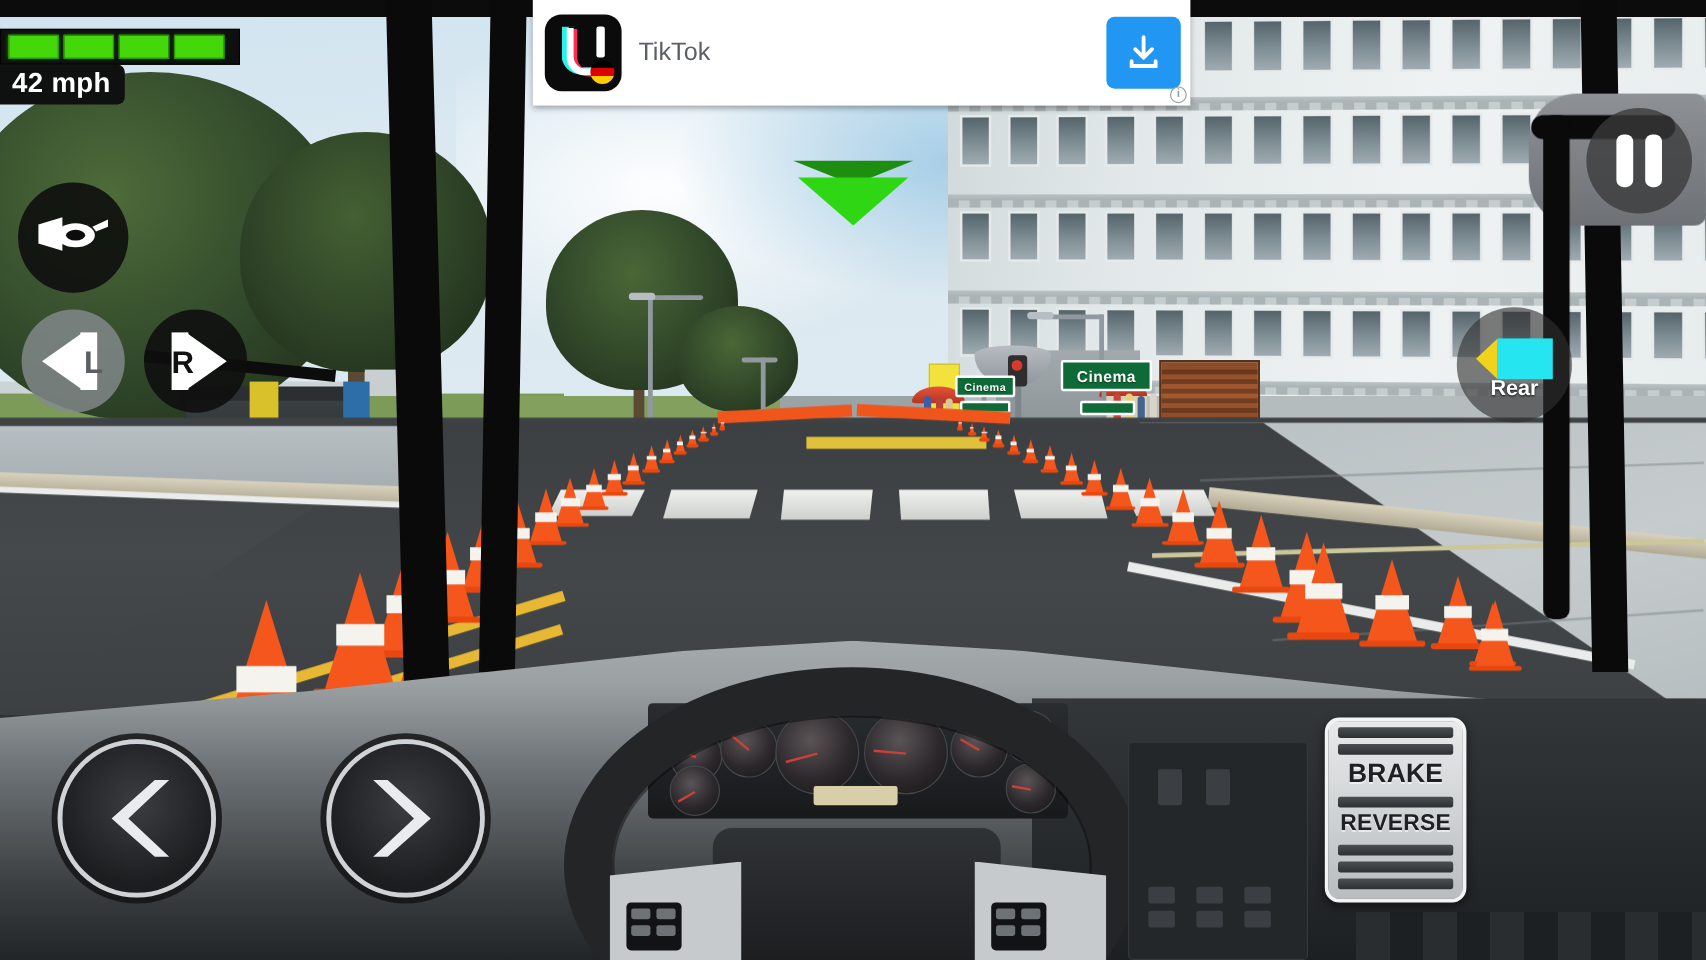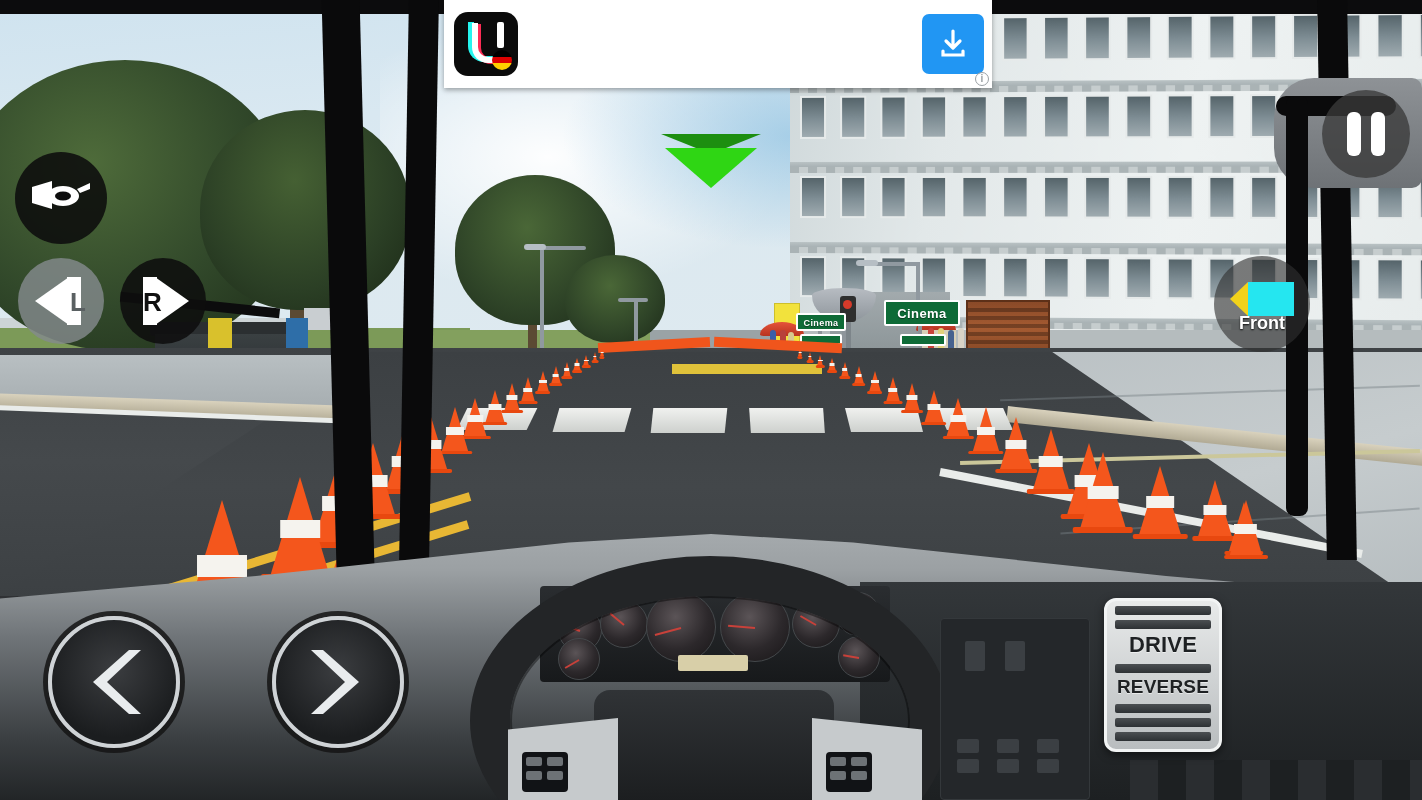--- a/index.html
+++ b/index.html
@@ -763,20 +763,29 @@
       <div class="console-btn" style="left:56px;top:120px;width:22px;height:14px;"></div>
       <div class="console-btn" style="left:56px;top:140px;width:22px;height:14px;"></div>
       <div class="console-btn" style="left:96px;top:120px;width:22px;height:14px;"></div>
       <div class="console-btn" style="left:96px;top:140px;width:22px;height:14px;"></div>
     </div>
     <div class="stripe-bottom"></div>
   </div>
 
   <div class="hud">
 
+    <div class="speed-wrap">
+      <div class="speed-bars" id="speed-bars">
+          <div class="speed-bar" style="background: rgb(68, 216, 10);"></div>
+          <div class="speed-bar" style="background: rgb(68, 216, 10);"></div>
+          <div class="speed-bar" style="background: rgb(68, 216, 10);"></div>
+          <div class="speed-bar" style="background: rgb(68, 216, 10);"></div>
+        </div>
+      <div class="speed-text">42 mph</div>
+    </div>
 
     <div class="rbtn horn-btn">
       <svg width="62" height="38" viewBox="0 0 62 38">
         <polygon points="2,8 22,2 22,30 2,24" fill="#fff"></polygon>
         <ellipse cx="33" cy="17" rx="16" ry="10" fill="#fff"></ellipse>
         <ellipse cx="33" cy="17" rx="8" ry="4.5" fill="#0c0c0c"></ellipse>
         <path d="M47 10 L60 4 L60 10 L50 14 Z" fill="#fff"></path>
       </svg>
     </div>
 
@@ -800,57 +809,58 @@
         <div class="pause-bar"></div>
           <div class="pause-bar"></div>
       </div>
     </div>
 
     <div class="rbtn cam-front">
       <div class="cam-ico">
         <div class="cam-lens lens-left"></div>
           <div class="cam-body"></div>
       </div>
-      <div class="cam-lbl">Front</div>
+      <div class="cam-lbl">Rear</div>
     </div>
 
     <div class="rbtn steer-l">
       <svg width="62" height="72" viewBox="0 0 62 72">
         <polygon points="46,4 58,4 24,36 58,68 46,68 10,36" fill="#e9ecee"></polygon>
       </svg>
     </div>
     <div class="rbtn steer-r">
       <svg width="62" height="72" viewBox="0 0 62 72">
         <polygon points="16,4 4,4 38,36 4,68 16,68 52,36" fill="#e9ecee"></polygon>
       </svg>
     </div>
 
     <div class="pedal pedal-brake">
       <div class="rib"></div>
         <div class="rib"></div>
-      <div class="pedal-txt txt-brake">DRIVE</div>
+      <div class="pedal-txt txt-brake">BRAKE</div>
       <div class="rib"></div>
       <div class="pedal-txt txt-reverse">REVERSE</div>
       <div class="rib"></div>
         <div class="rib"></div>
         <div class="rib"></div>
     </div>
   </div>
 
   <div class="ad">
     <div class="ad-icon">
       <div class="tt-note">
         <div class="tt-cyan"></div>
         <div class="tt-pink"></div>
         <div class="tt-white"></div>
         <div class="tt-stem"></div>
       </div>
       <div class="tt-flag"></div>
     </div>
     <div class="ad-text">
+      <div class="ad-title">TikTok</div>
     </div>
     <div class="ad-dl">
       <svg width="34" height="34" viewBox="0 0 34 34">
         <path d="M17 4 L17 20 M10 14 L17 21 L24 14" stroke="#fff" stroke-width="3.2" fill="none" stroke-linecap="round" stroke-linejoin="round"></path>
         <path d="M7 24 L7 28 L27 28 L27 24" stroke="#fff" stroke-width="3.2" fill="none" stroke-linecap="round"></path>
       </svg>
     </div>
     <div class="ad-info">i</div>
   </div>
 

